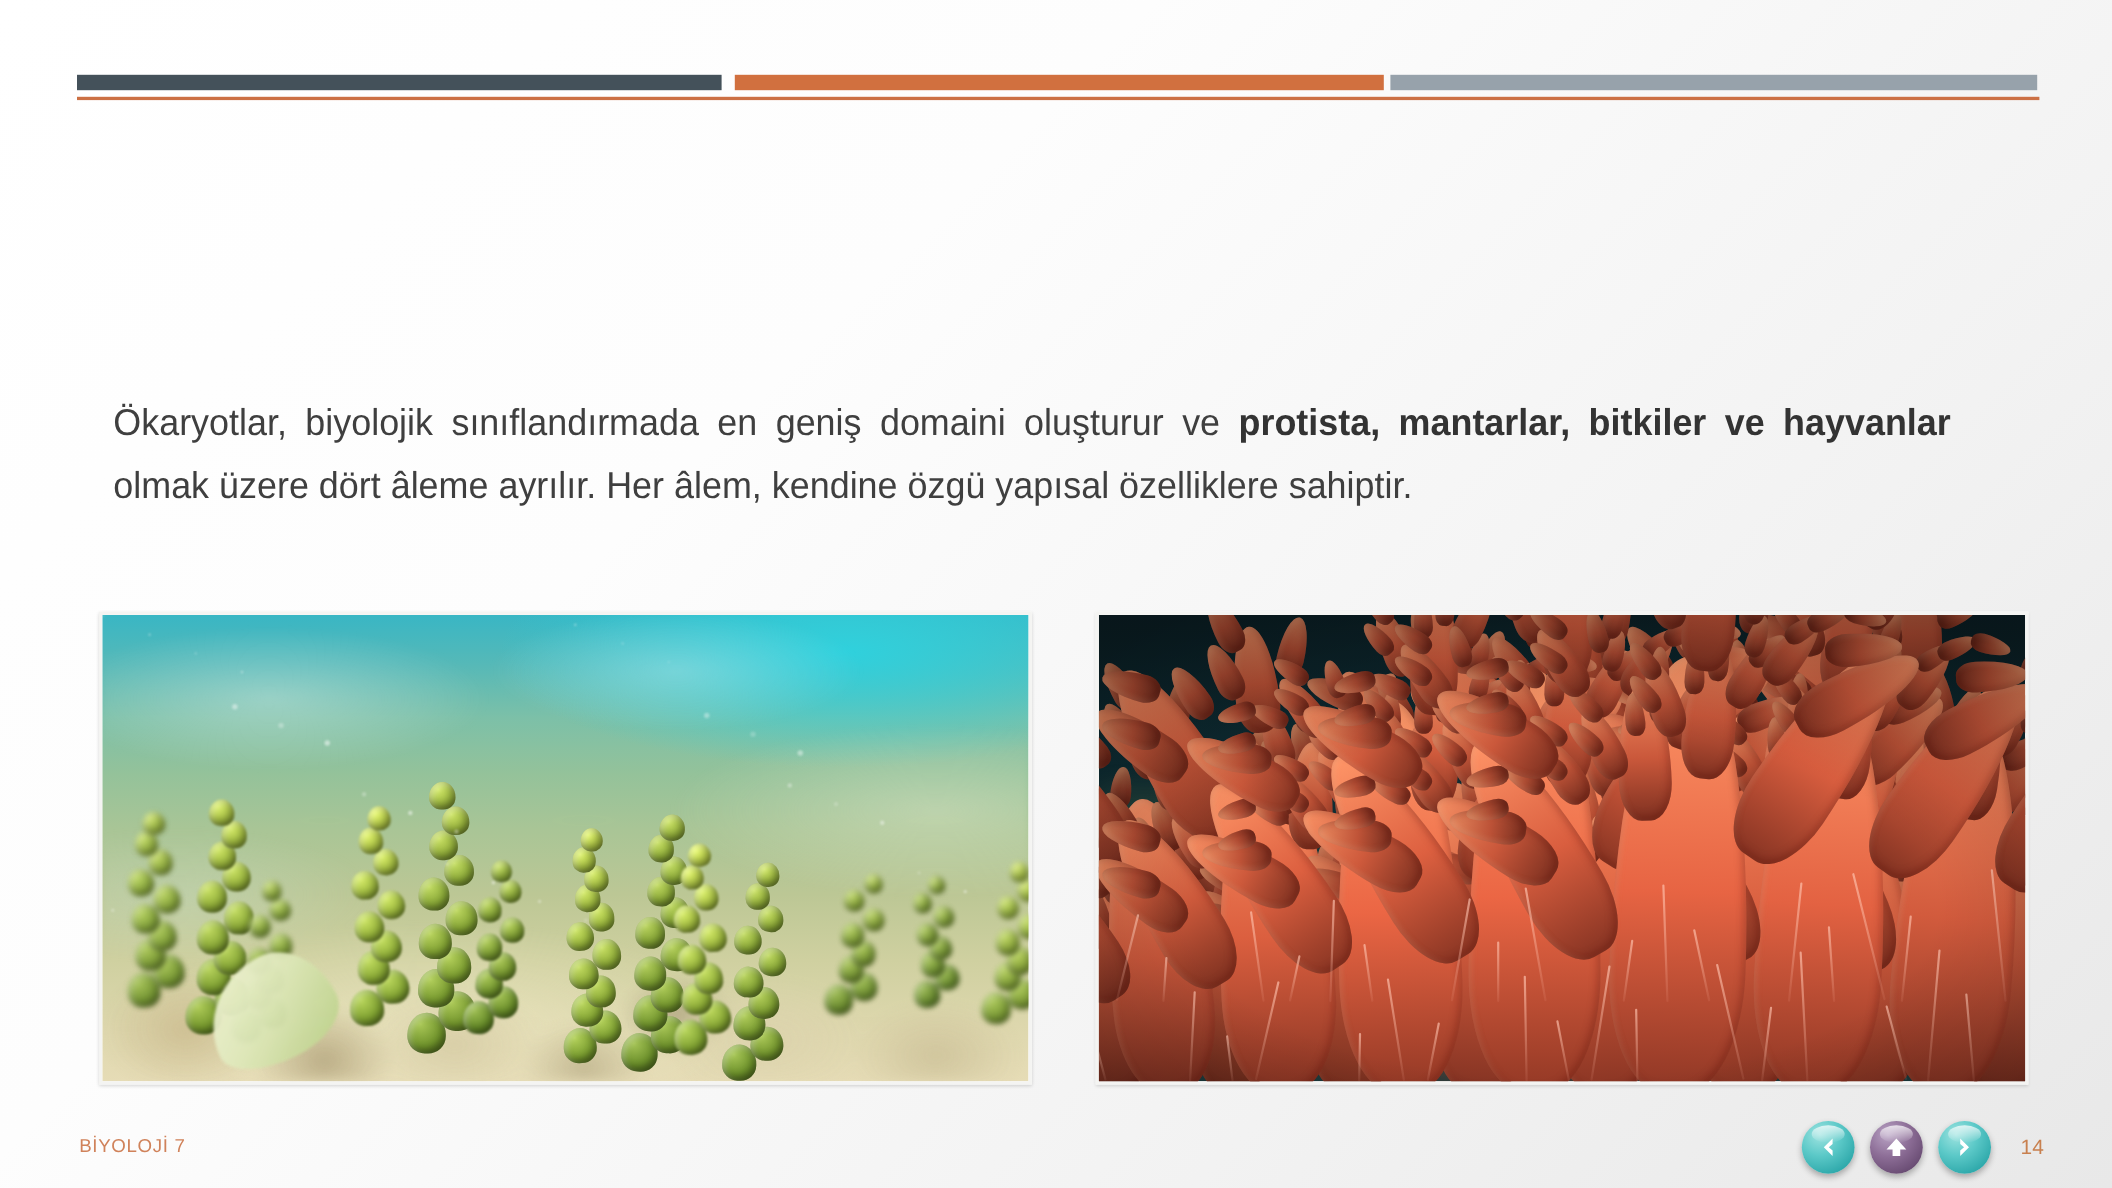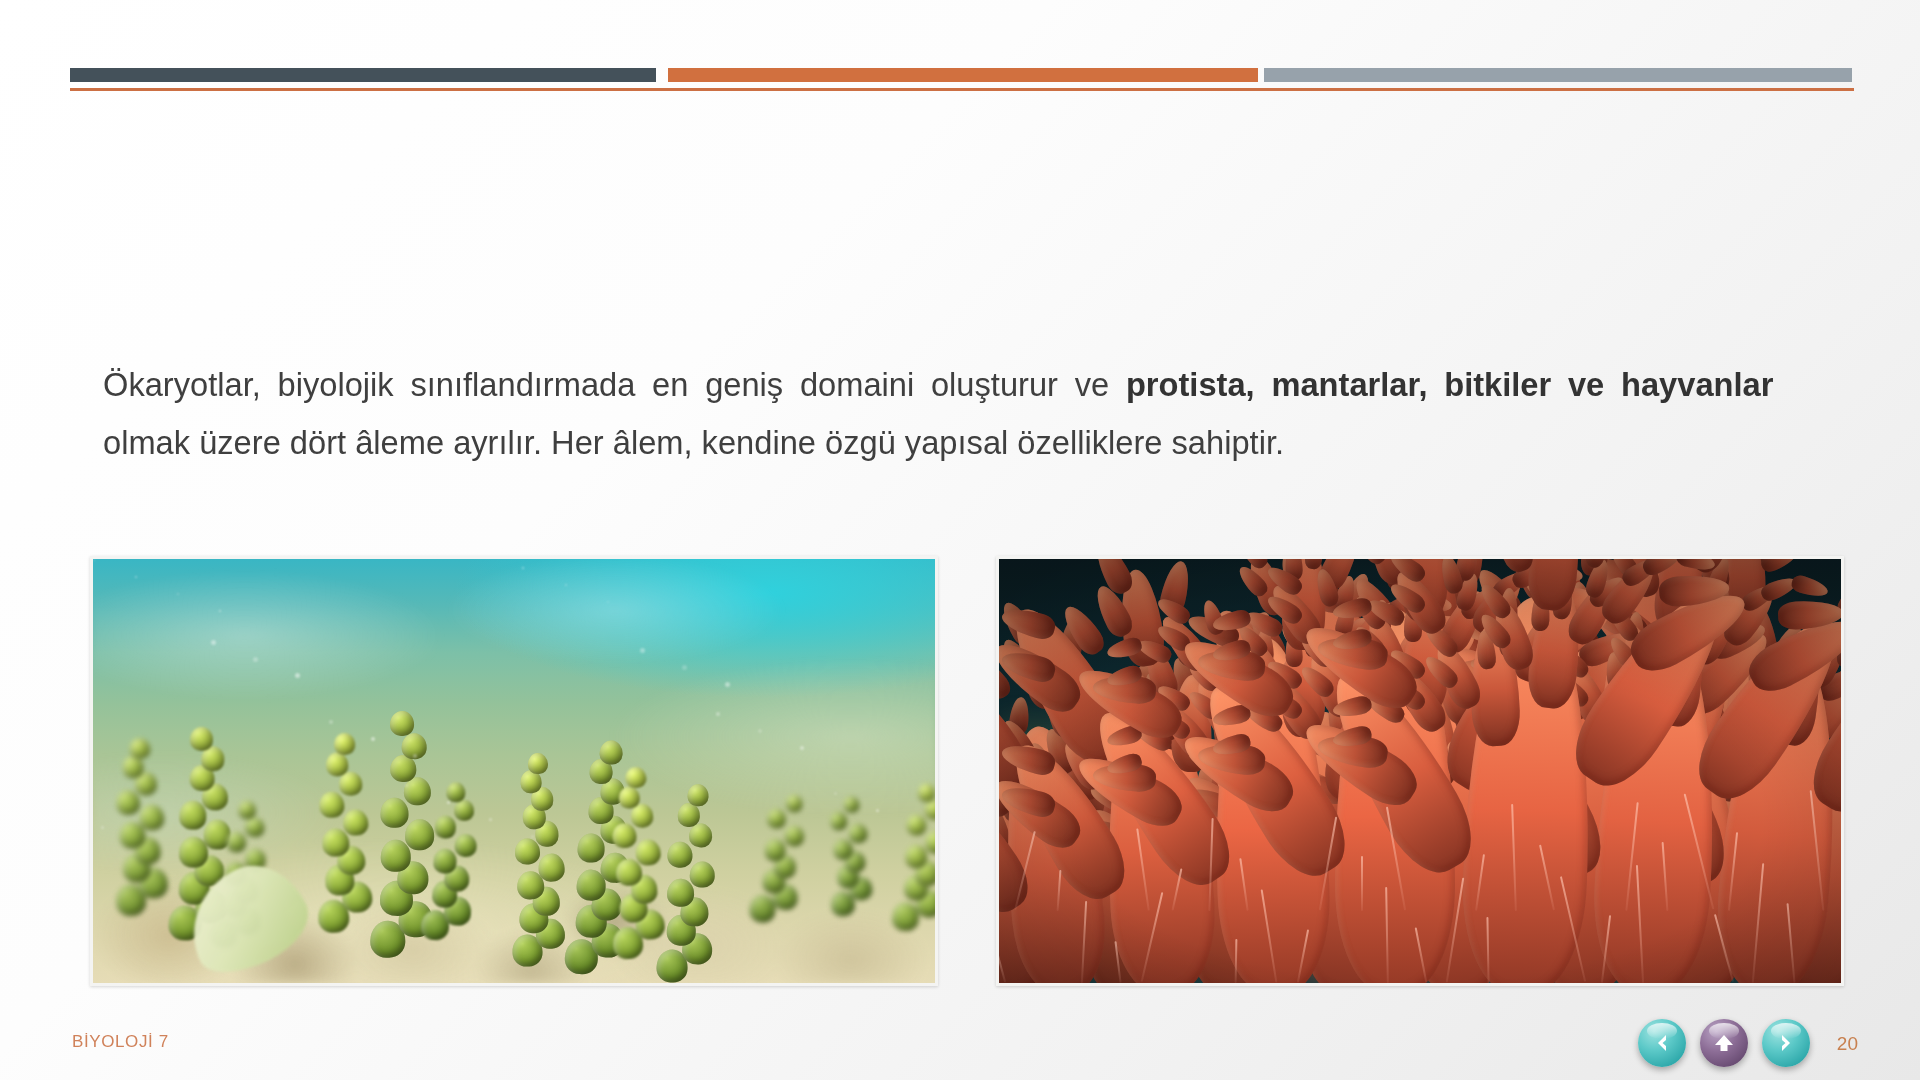--- a/index.html
+++ b/index.html
@@ -988,15 +988,15 @@
         <path d="M12 4 L3 14 L8.5 14 L8.5 20 L15.5 20 L15.5 14 L21 14 Z" fill="#ffffff"></path>
       </svg>
     </div>
     <div class="navbtn teal">
       <svg width="22" height="22" viewBox="0 0 22 22">
         <path d="M7 3 L15 11 L7 19 L7 14 L10.5 11 L7 8 Z" fill="#ffffff"></path>
       </svg>
     </div>
   </div>
 
-  <div class="page-number">20</div>
+  <div class="page-number">14</div>
 
 </div>
 
 </body></html>

